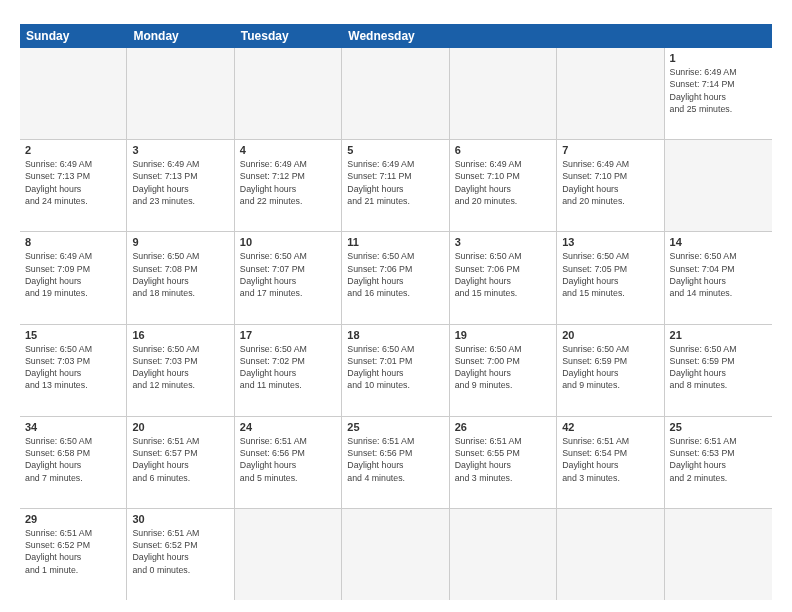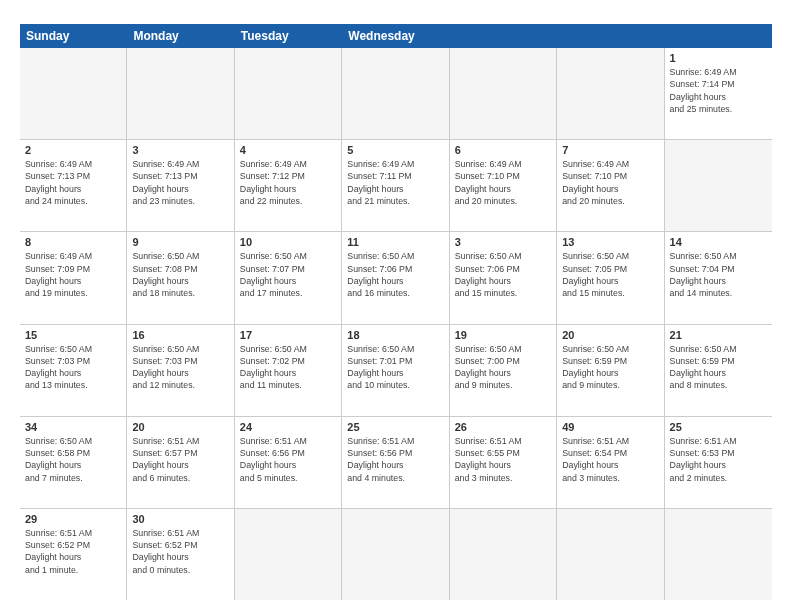--- a/index.html
+++ b/index.html
@@ -237,21 +237,21 @@
           </div>
           <div class="cal-cell">
             <span class="day-num">25</span>
             <div class="day-info">Sunrise: 6:51 AM<br>Sunset: 6:56 PM<br>Daylight hours<br>and 4 minutes.</div>
           </div>
           <div class="cal-cell">
             <span class="day-num">26</span>
             <div class="day-info">Sunrise: 6:51 AM<br>Sunset: 6:55 PM<br>Daylight hours<br>and 3 minutes.</div>
           </div>
           <div class="cal-cell">
-            <span class="day-num">49</span>
+            <span class="day-num">42</span>
             <div class="day-info">Sunrise: 6:51 AM<br>Sunset: 6:54 PM<br>Daylight hours<br>and 3 minutes.</div>
           </div>
           <div class="cal-cell">
             <span class="day-num">25</span>
             <div class="day-info">Sunrise: 6:51 AM<br>Sunset: 6:53 PM<br>Daylight hours<br>and 2 minutes.</div>
           </div>
         </div>
         <div class="cal-week">
           <div class="cal-cell">
             <span class="day-num">29</span>

